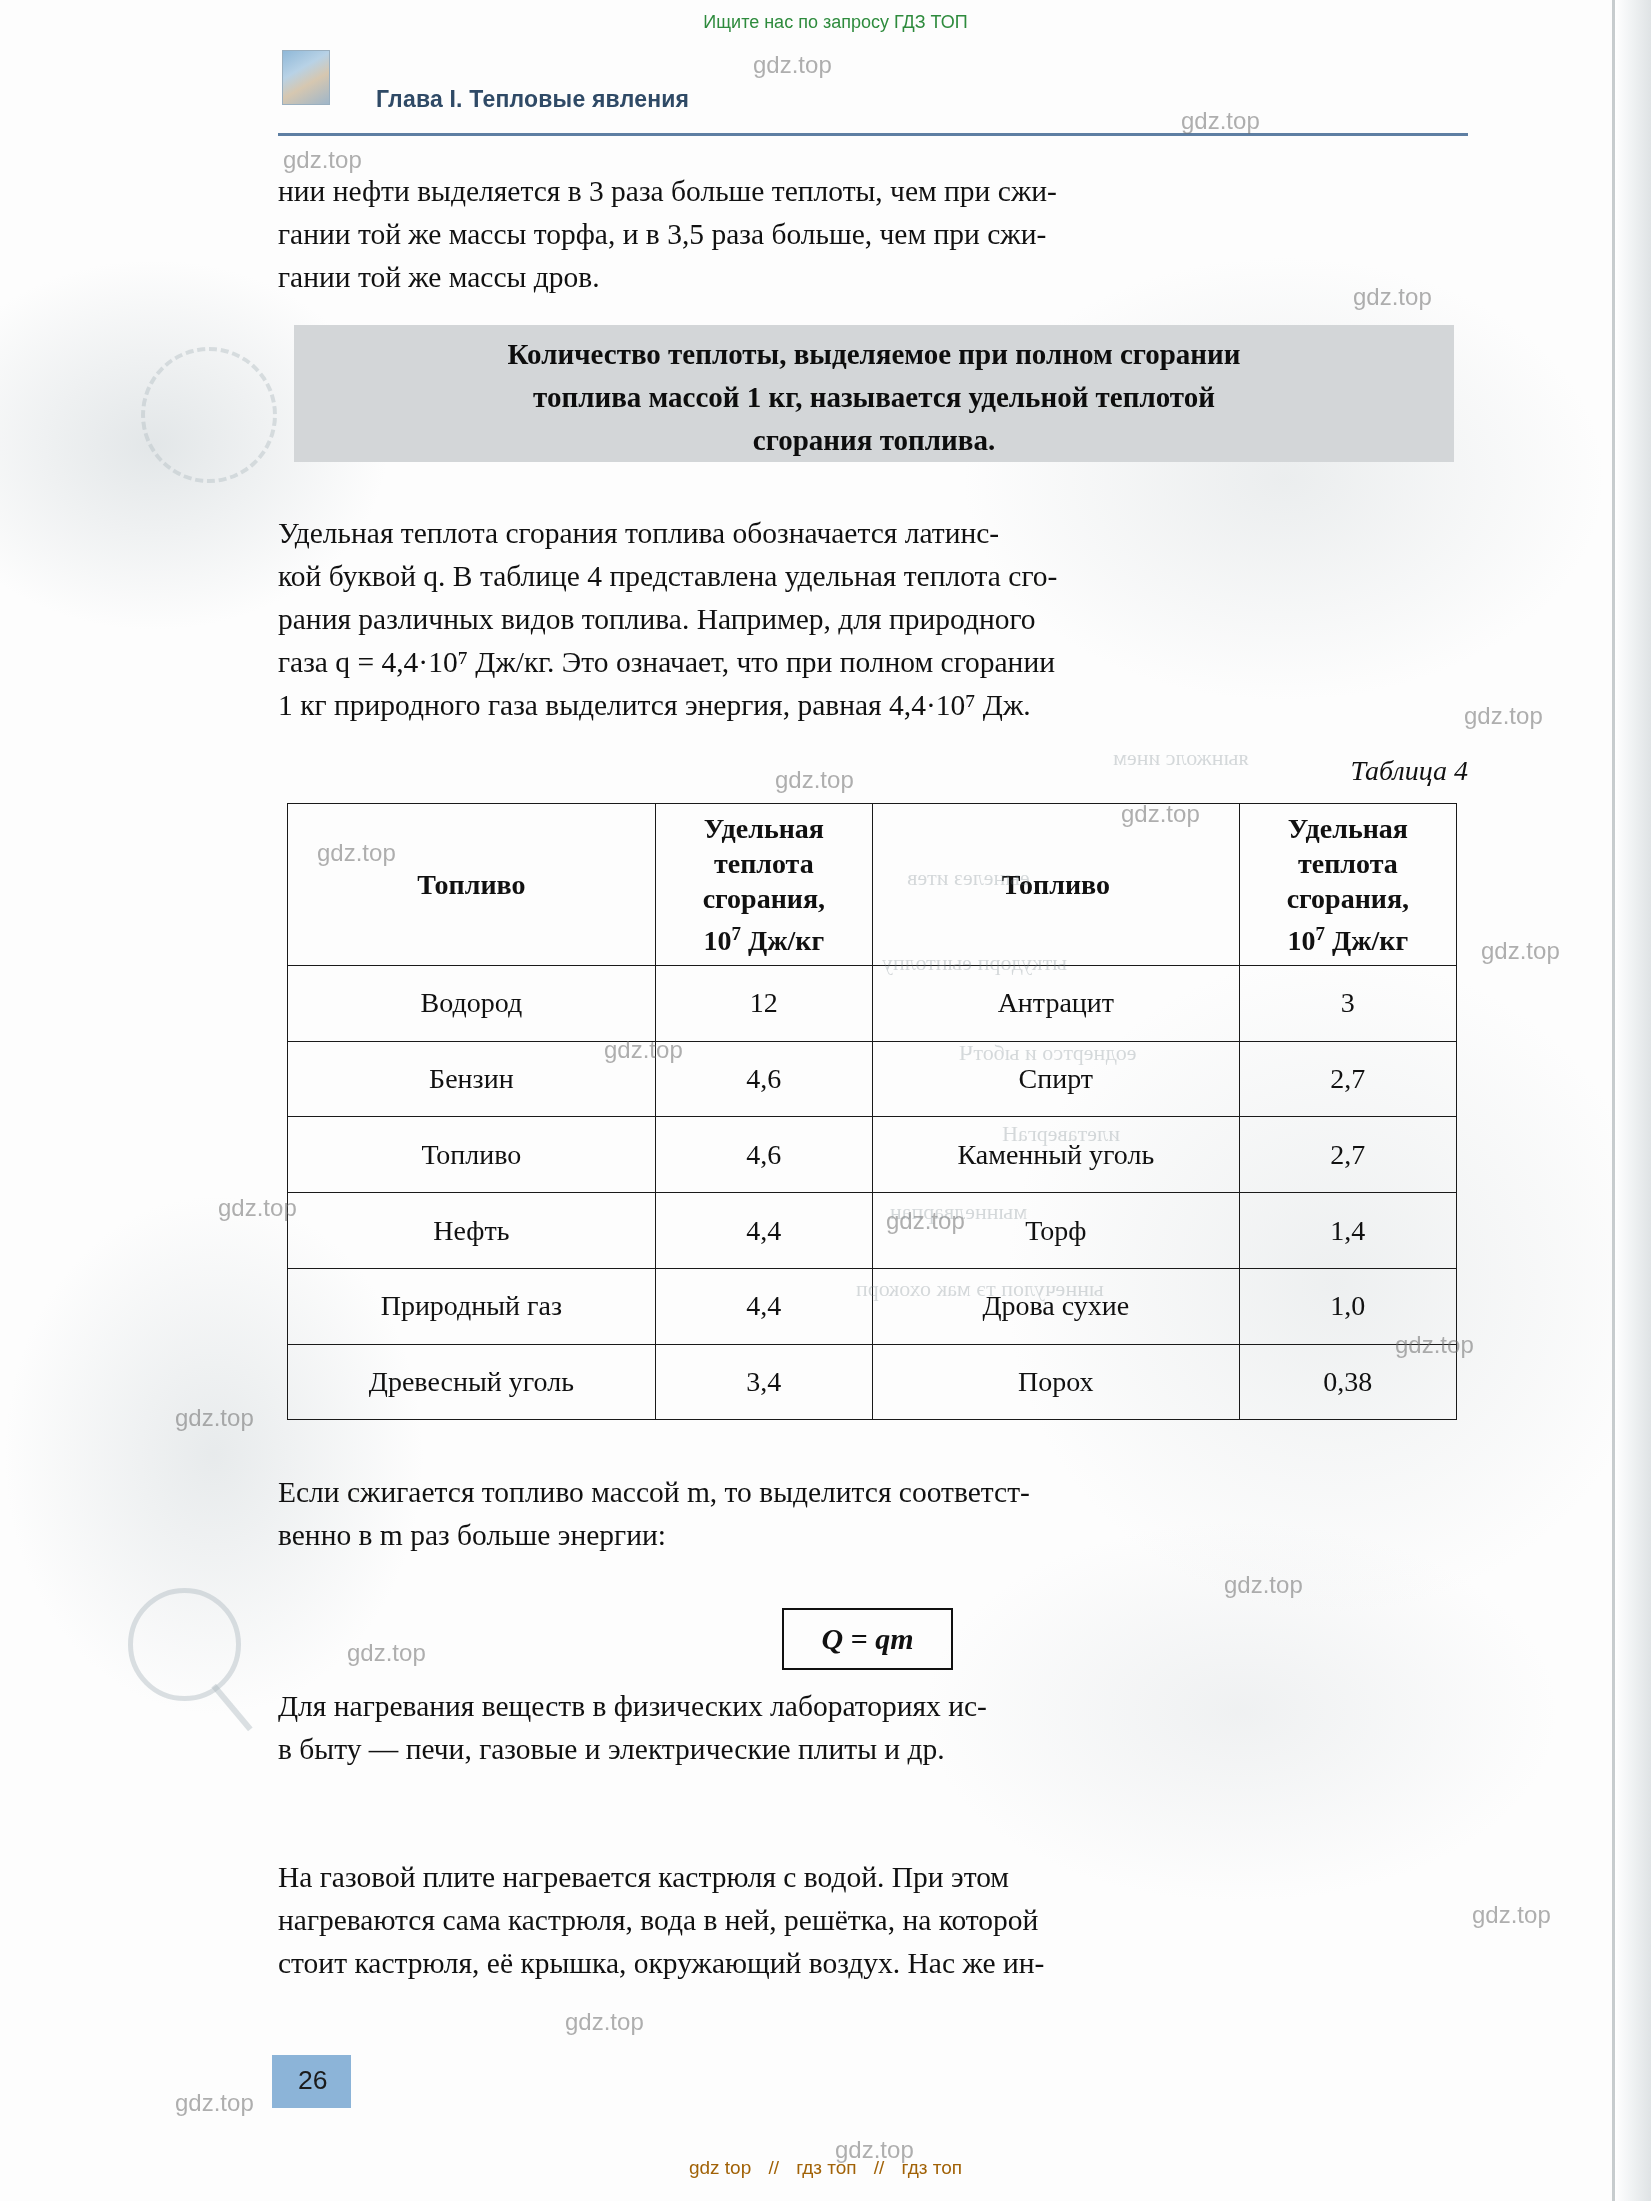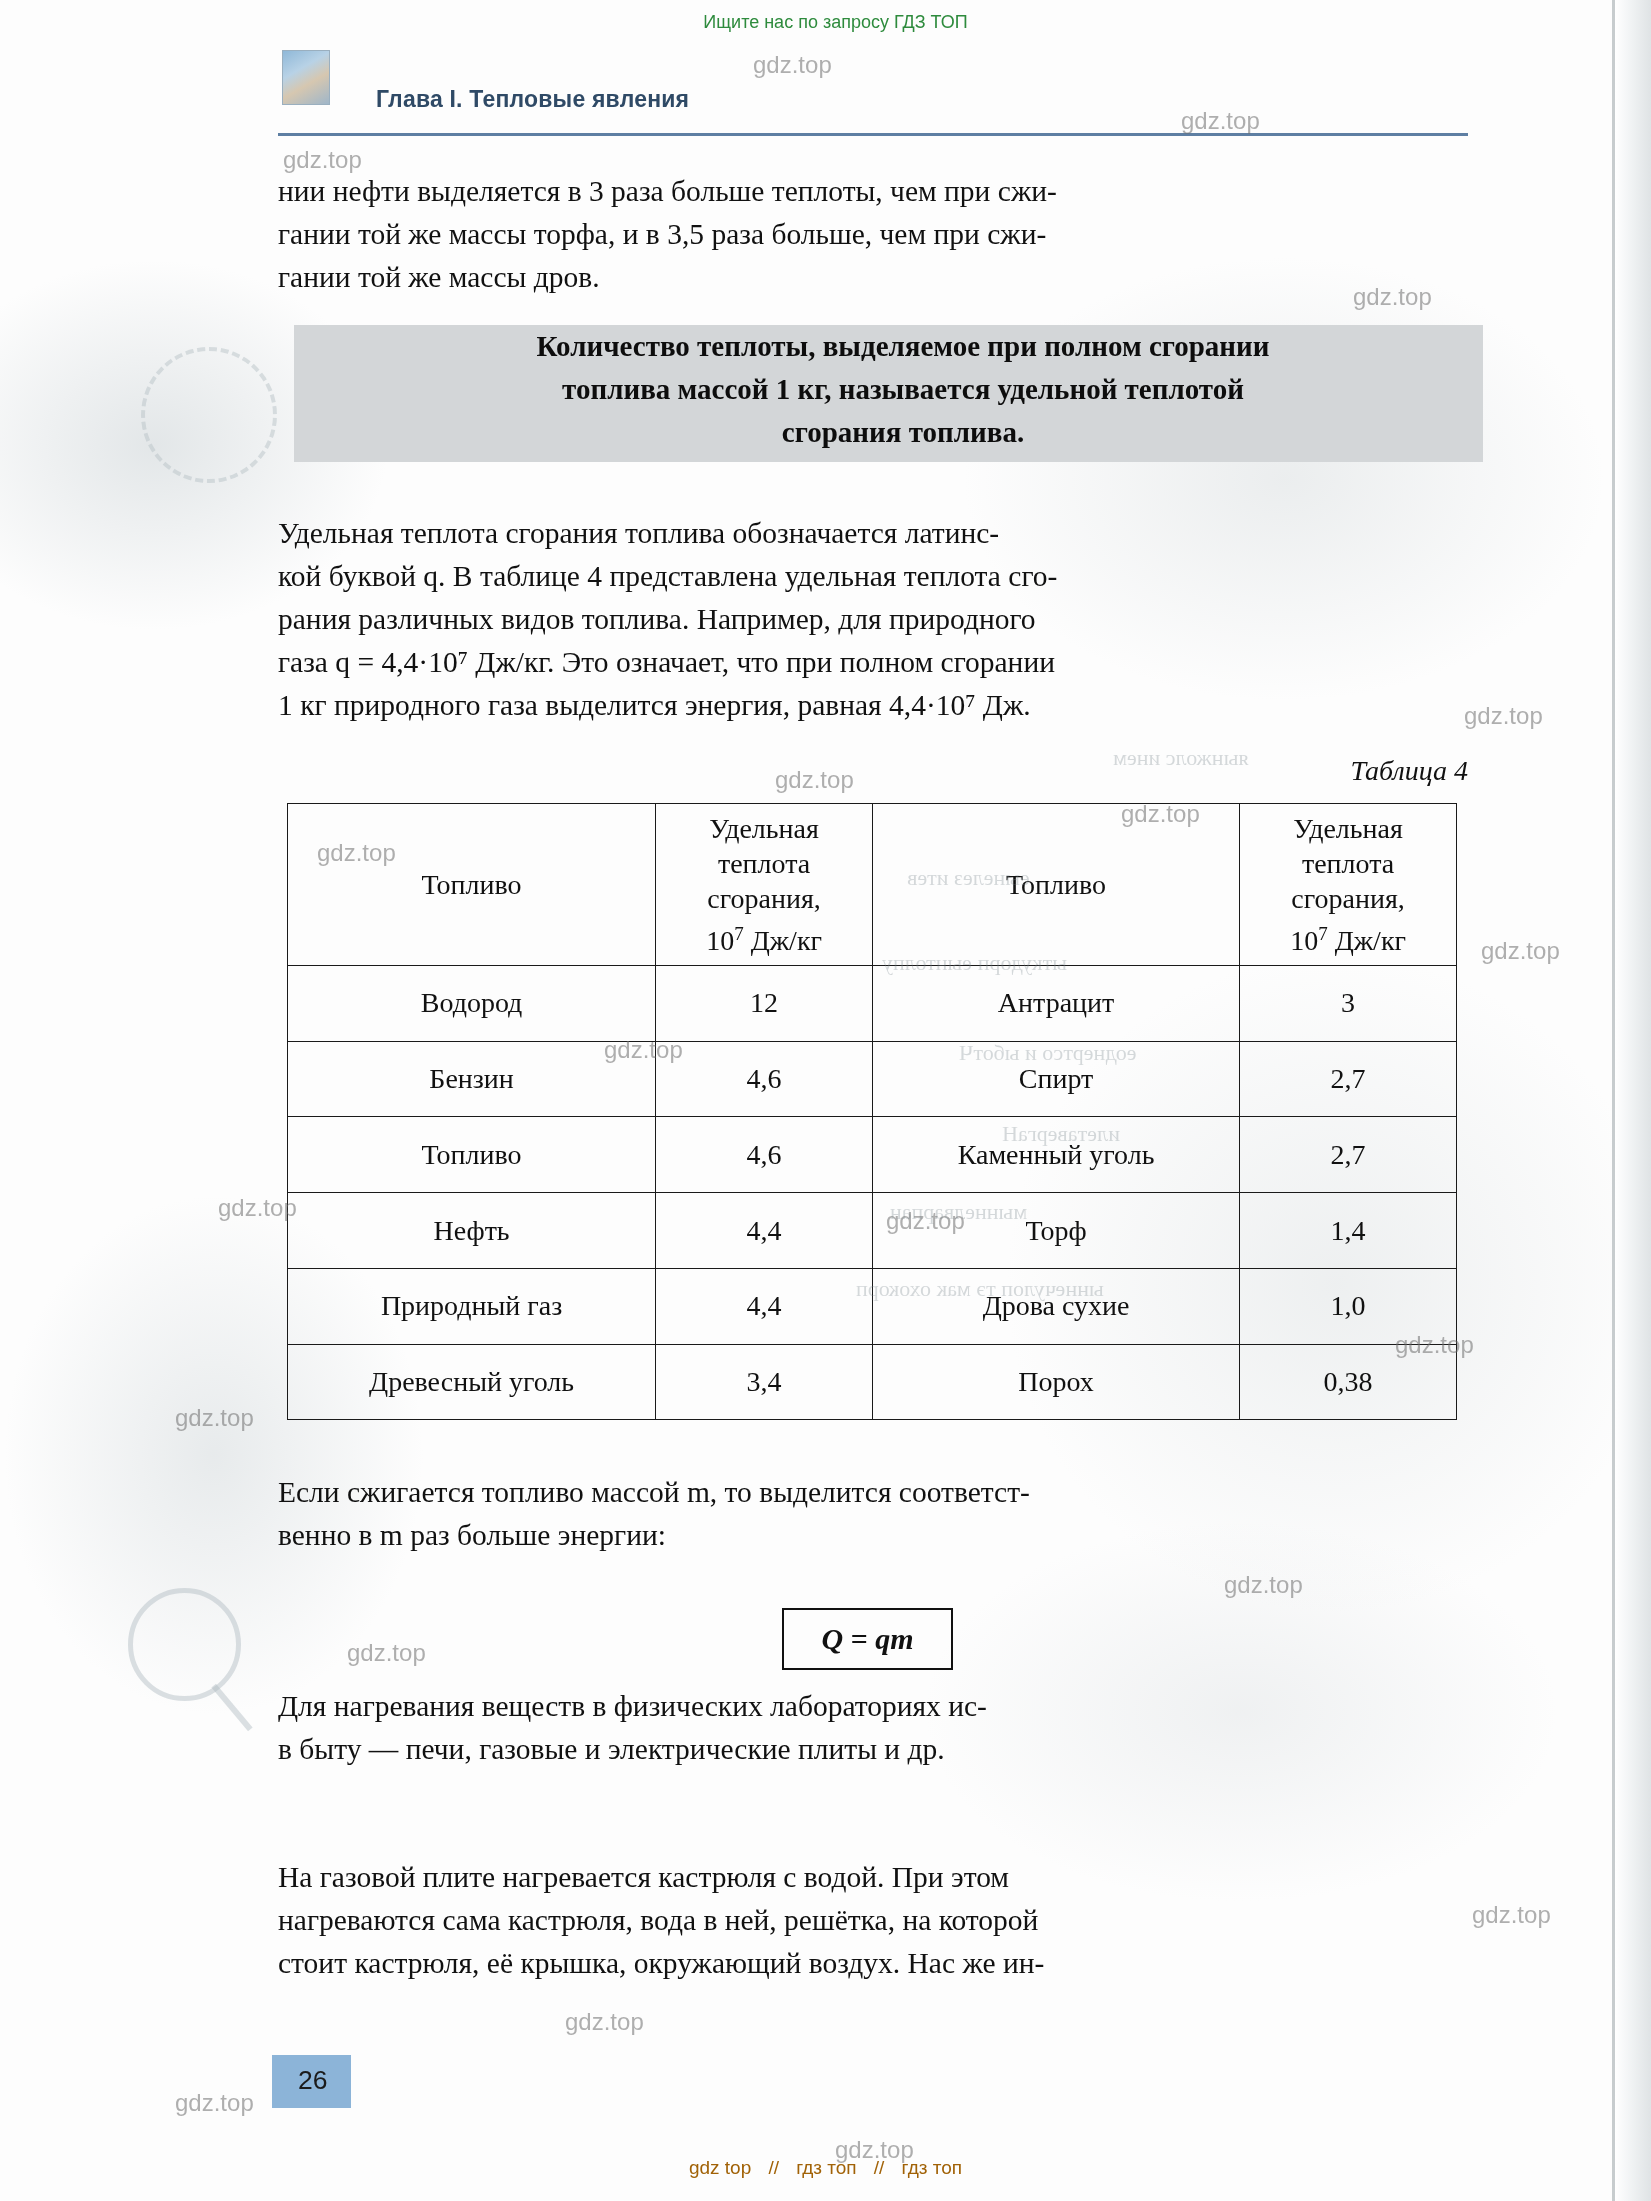--- a/index.html
+++ b/index.html
@@ -125,22 +125,21 @@
   .defbox {
     position: absolute;
     left: 294px;
     top: 325px;
     width: 1160px;
     height: 137px;
     background: #d3d6d8;
     display: flex;
     flex-direction: column;
     align-items: center;
-    justify-content: flex-start;
-    padding-left: 29px;
+    justify-content: flex-end;
   }
   .defbox div {
     font-family: "Liberation Serif", serif;
     font-weight: bold;
     font-size: 29px;
     line-height: 43px;
     color: #0d0d0d;
     white-space: nowrap;
   }
 
@@ -166,21 +165,21 @@
   }
   table.fuel td, table.fuel th {
     border: 1.7px solid #1a1a1a;
     text-align: center;
     font-family: "Liberation Serif", serif;
     font-size: 28px;
     color: #111;
     padding: 3.4px 5.1px;
   }
   table.fuel th {
-    font-weight: normal;
+    font-weight: bold;
     font-size: 28px;
     line-height: 35px;
     height: 154px;
   }
   table.fuel td { height: 68px; }
   table.fuel .col-name { width: 372px; }
   table.fuel .col-val  { width: 212px; }
   .sup { font-size: 19px; vertical-align: super; }
 
   

